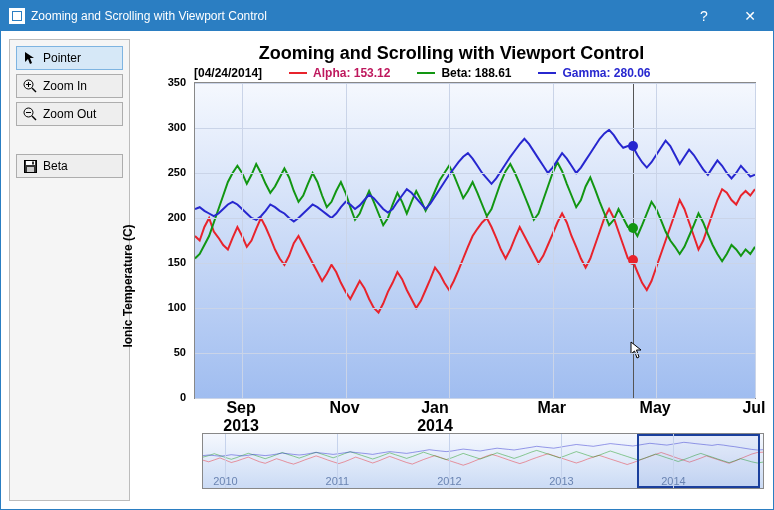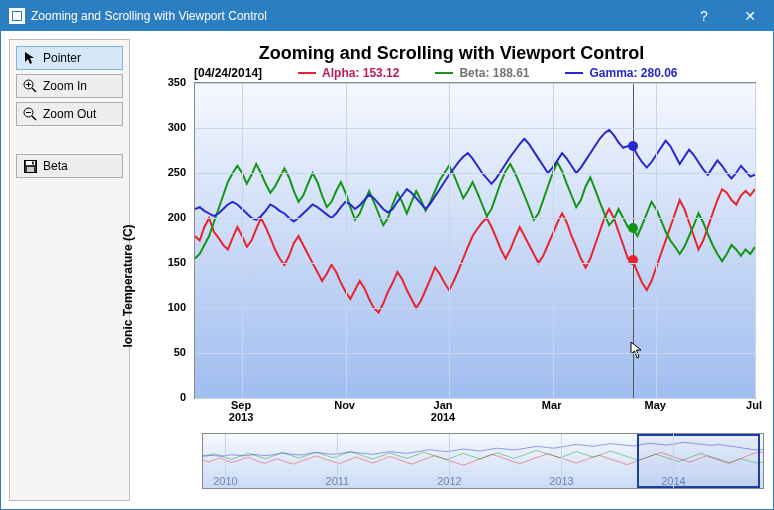--- a/index.html
+++ b/index.html
@@ -14,37 +14,37 @@
   .client { flex:1; display:flex; background:#fff;border-radius:13px; }
 
   .sidebar { width:121px; margin:8px 0 8px 8px; border:1px solid #bcbcbc; background:#f5f5f5; box-sizing:border-box; padding:6px 6px; display:flex; flex-direction:column; gap:4px; }
   .sb-btn { height:22px; border:1px solid #adadad; background:#eee; display:flex; align-items:center; gap:6px; padding:0 6px; font-size:12px; color:#000; }
   .sb-btn.active { background:#d6e8f7; border-color:#7eb4e1; }
   .sb-btn .ic { width:14px; height:14px; display:flex; align-items:center; justify-content:center; }
   .sb-gap { height:20px; }
 
   .chart-wrap { flex:1; margin:8px; position:relative; }
   .chart-title { text-align:center; font-weight:bold; font-size:18px; color:#000; margin:4px 0 2px; font-family:Arial,sans-serif; }
-  .legend-line { display:flex; align-items:center; gap:36px; font-family:Arial,sans-serif; font-weight:bold; font-size:12px; margin-left:56px; margin-bottom:2px; }
+  .legend-line { display:flex; align-items:center; gap:27px; font-family:Arial,sans-serif; font-weight:bold; font-size:12px; margin-left:56px; margin-bottom:2px; }
   .legend-item { display:flex; align-items:center; gap:6px; }
   .legend-sw { width:18px; height:2px; display:inline-block; }
 
   .plot-zone { position:relative; }
   .ylabel { position:absolute; left:-10px; top:50%; transform:translate(-50%,-50%) rotate(-90deg); transform-origin:center; font-family:Arial,sans-serif; font-weight:bold; font-size:12px; white-space:nowrap; }
   .plot { position:relative; margin-left:56px; }
   .plot-bg { background:linear-gradient(to bottom,#f5f8fe 0%,#a0bdf0 100%); border:1px solid #888; position:relative; }
   .grid-h, .grid-v { position:absolute; background:#cad4e8; }
   .grid-h { left:0; right:0; height:1px; }
   .grid-v { top:0; bottom:0; width:1px; }
   .tracker { position:absolute; top:0; bottom:0; width:1px; background:#555; }
   .marker { position:absolute; width:10px; height:10px; border-radius:50%; transform:translate(-50%,-50%); }
 
   .y-ticks { position:absolute; left:0; top:0; width:52px; text-align:right; font-family:Arial,sans-serif; font-weight:bold; font-size:11px; color:#000; }
   .y-tick { position:absolute; right:4px; transform:translateY(-50%); }
-  .x-ticks { position:relative; margin-left:56px; height:30px; font-family:Arial,sans-serif; font-weight:bold; font-size:11px; }
+  .x-ticks { position:relative; margin-left:56px; height:30px; font-family:Arial,sans-serif; font-weight:bold; font-size:16px; }
   .x-tick { position:absolute; top:0; transform:translateX(-50%); text-align:center; white-space:pre; }
 
   .vp { margin-left:64px; margin-top:4px; border:1px solid #888; height:54px; position:relative; background:linear-gradient(to bottom,#f5f8fe,#cbdbf5); overflow:hidden; }
   .vp-sel { position:absolute; top:0; bottom:0; border:2px solid #1a3f9c; background:rgba(60,100,200,.08); box-sizing:border-box; }
   .vp-label { position:absolute; bottom:1px; font-family:Arial,sans-serif; font-size:11px; color:#6a84b2; transform:translateX(-50%); }
   .vp-grid { position:absolute; top:0; bottom:0; width:1px; background:#c6d3ec; }
 
   svg.lines { position:absolute; left:0; top:0; }
   svg .s-alpha { stroke:#e8232c; stroke-width:2; fill:none; }
   svg .s-beta  { stroke:#129612; stroke-width:2; fill:none; }
@@ -121,21 +121,21 @@
       <div class="chart-title">Zooming and Scrolling with Viewport Control</div>
 
       <div class="legend-line">
         <span style="color:#000;">[04/24/2014]</span>
         <span class="legend-item">
           <span class="legend-sw" style="background:#e8232c;"></span>
           <span style="color:#be185d;">Alpha: 153.12</span>
         </span>
         <span class="legend-item">
           <span class="legend-sw" style="background:#129612;"></span>
-          <span style="color:#737373;">Beta: 188.61</span>
+          <span style="color:#000000;">Beta: 188.61</span>
         </span>
         <span class="legend-item">
           <span class="legend-sw" style="background:#2727cf;"></span>
           <span style="color:#2727cf;">Gamma: 280.06</span>
         </span>
       </div>
 
       <div class="plot-zone">
         <div class="ylabel">Ionic Temperature (C)</div>
         <div class="y-ticks" id="y-ticks" style="height: 315px;">
@@ -177,21 +177,21 @@
               <div class="grid-v" style="left: 254.118px;"></div>
               <div class="grid-v" style="left: 357.647px;"></div>
               <div class="grid-v" style="left: 461.176px;"></div>
               <div class="grid-v" style="left: 560px;"></div>
             </div>
         </div>
         <div class="x-ticks" id="x-ticks">
             <div class="x-tick" style="left: 47.0588px;">Sep
 2013</div>
             <div class="x-tick" style="left: 150.588px;">Nov</div>
-            <div class="x-tick" style="left: 249px;">Jan
+            <div class="x-tick" style="left: 241px;">Jan
 2014</div>
             <div class="x-tick" style="left: 357.647px;">Mar</div>
             <div class="x-tick" style="left: 461.176px;">May</div>
             <div class="x-tick" style="left: 560px;">Jul</div>
           </div>
 
         <div class="vp" id="vp" style="width:560px;">
           <svg class="lines mini" id="mini-svg" width="560" height="54">
               <path d="M0.0 26.2 L5.7 27.8 L11.3 25.9 L17.0 23.9 L22.6 26.2 L28.3 28.5 L33.9 27.0 L39.6 25.0 L45.3 23.1 L50.9 25.5 L56.6 27.8 L62.2 29.3 L67.9 27.0 L73.5 24.7 L79.2 26.5 L84.8 28.5 L90.5 30.1 L96.2 28.1 L101.8 25.9 L107.5 23.9 L113.1 21.9 L118.8 23.8 L124.4 25.9 L130.1 27.8 L135.8 29.6 L141.4 27.8 L147.1 25.5 L152.7 23.1 L158.4 25.0 L164.0 27.0 L169.7 29.0 L175.4 27.0 L181.0 24.7 L186.7 22.4 L192.3 24.4 L198.0 26.5 L203.6 28.5 L209.3 30.1 L214.9 27.8 L220.6 25.5 L226.3 23.5 L231.9 21.6 L237.6 23.5 L243.2 25.5 L248.9 27.5 L254.5 29.3 L260.2 31.2 L265.9 29.3 L271.5 27.0 L277.2 24.7 L282.8 22.4 L288.5 20.4 L294.1 21.9 L299.8 23.9 L305.5 25.9 L311.1 27.8 L316.8 29.6 L322.4 27.8 L328.1 25.5 L333.7 23.5 L339.4 21.6 L345.1 19.7 L350.7 21.6 L356.4 23.5 L362.0 25.3 L367.7 27.2 L373.3 29.0 L379.0 27.2 L384.6 25.0 L390.3 23.1 L396.0 21.3 L401.6 23.1 L407.3 25.0 L412.9 26.8 L418.6 28.7 L424.2 30.5 L429.9 28.7 L435.6 26.5 L441.2 24.4 L446.9 22.4 L452.5 20.4 L458.2 18.5 L463.8 20.4 L469.5 22.4 L475.2 24.4 L480.8 26.2 L486.5 28.1 L492.1 26.2 L497.8 24.1 L503.4 21.9 L509.1 23.8 L514.7 25.6 L520.4 27.5 L526.1 29.3 L531.7 27.2 L537.4 24.7 L543.0 22.4 L548.7 20.1 L554.3 18.5 L560.0 18.2 " class="s-alpha"></path>
               <path d="M0.0 23.1 L5.7 21.6 L11.3 19.7 L17.0 21.6 L22.6 23.5 L28.3 25.3 L33.9 23.5 L39.6 21.3 L45.3 19.3 L50.9 21.0 L56.6 22.8 L62.2 24.7 L67.9 22.8 L73.5 20.7 L79.2 18.5 L84.8 20.4 L90.5 22.2 L96.2 24.1 L101.8 22.2 L107.5 20.1 L113.1 18.2 L118.8 20.1 L124.4 21.9 L130.1 23.8 L135.8 21.9 L141.4 19.7 L147.1 17.7 L152.7 19.4 L158.4 21.3 L164.0 23.1 L169.7 25.0 L175.4 23.1 L181.0 21.0 L186.7 18.8 L192.3 20.7 L198.0 22.5 L203.6 24.4 L209.3 22.5 L214.9 20.4 L220.6 18.2 L226.3 20.1 L231.9 21.9 L237.6 23.8 L243.2 25.6 L248.9 23.8 L254.5 21.6 L260.2 19.4 L265.9 21.3 L271.5 23.1 L277.2 25.0 L282.8 23.1 L288.5 21.0 L294.1 18.8 L299.8 20.7 L305.5 22.5 L311.1 24.4 L316.8 22.5 L322.4 20.4 L328.1 18.2 L333.7 16.4 L339.4 18.2 L345.1 20.1 L350.7 21.9 L356.4 23.8 L362.0 21.9 L367.7 19.7 L373.3 17.6 L379.0 19.4 L384.6 21.3 L390.3 23.1 L396.0 21.3 L401.6 19.1 L407.3 17.0 L412.9 18.8 L418.6 20.7 L424.2 22.5 L429.9 24.4 L435.6 26.2 L441.2 24.4 L446.9 22.2 L452.5 20.1 L458.2 21.9 L463.8 23.8 L469.5 25.6 L475.2 27.5 L480.8 25.6 L486.5 23.5 L492.1 21.3 L497.8 19.4 L503.4 21.3 L509.1 23.1 L514.7 25.0 L520.4 26.8 L526.1 28.7 L531.7 26.8 L537.4 24.7 L543.0 26.2 L548.7 27.8 L554.3 29.0 L560.0 28.1 " class="s-beta"></path>

